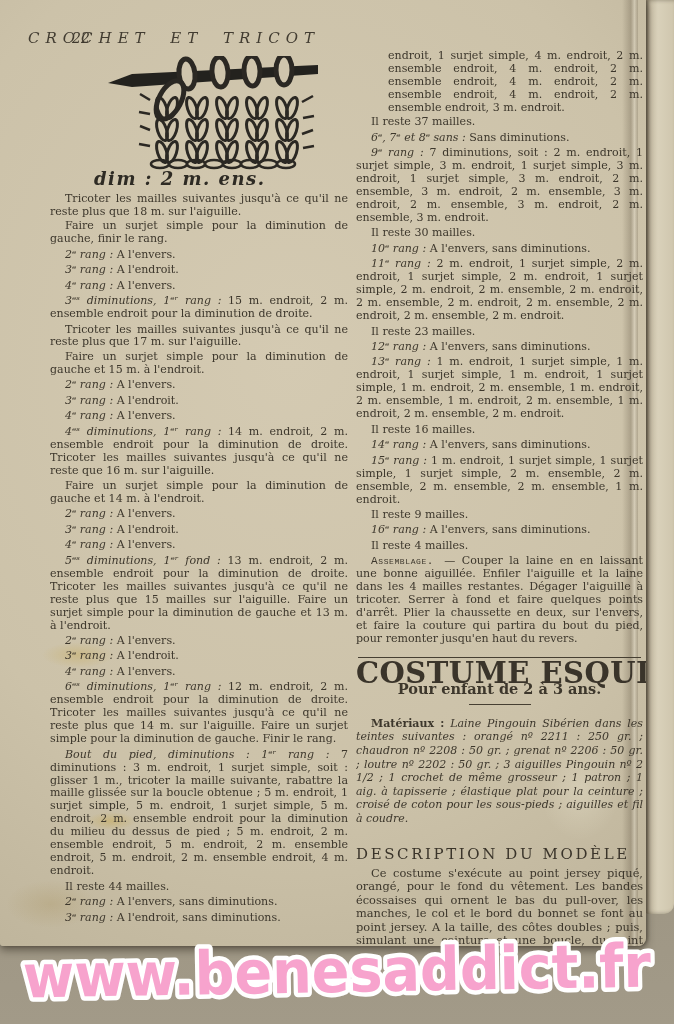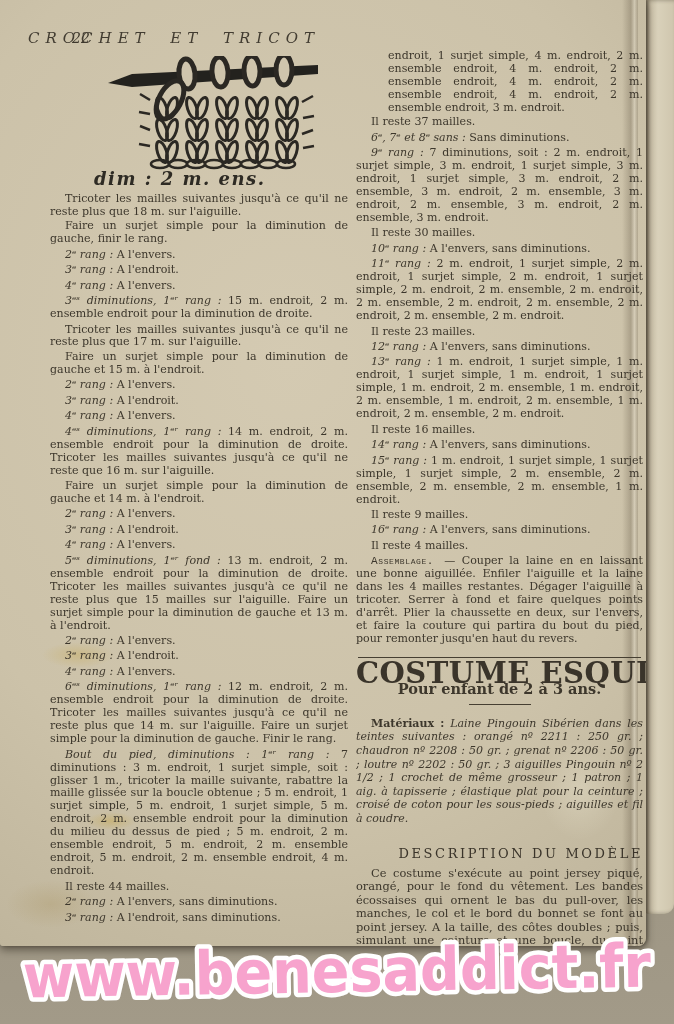--- a/index.html
+++ b/index.html
@@ -48,21 +48,21 @@
 
   .rule{border:0;border-top:1.6px solid #463f32;margin:11px 2px 9px 2px;}
   .article-title{font-size:29px;font-weight:bold;letter-spacing:.5px;text-align:center;
                  color:#3a342a;margin:8px 0 3px 0;white-space:nowrap;}
   .article-subtitle{font-size:14.5px;font-weight:bold;text-align:center;margin:0 0 8px 0;}
   .short-rule{width:62px;border:0;border-top:1.4px solid #463f32;margin:0 auto 12px auto;}
 
   .materials{font-size:11px;line-height:13.6px;text-align:justify;text-indent:15px;margin-bottom:22px;}
   .materials b{font-style:normal;font-weight:bold;}
   .materials i{font-style:italic;}
-  .section-heading{text-align:right;font-size:13px;letter-spacing:2.6px;margin:8px 0 6px 0;color:#3a342a;}
+  .section-heading{text-align:left;font-size:15px;letter-spacing:2.6px;margin:8px 0 6px 0;color:#3a342a;}
   #article-paras .para{font-size:11.4px;line-height:13.5px;}
 
   .watermark{position:absolute;left:0;top:928px;width:674px;height:96px;overflow:visible;}
   .watermark text{font-family:"DejaVu Sans","Liberation Sans",sans-serif;font-weight:bold;
                   paint-order:stroke;stroke:#ffffff;stroke-width:9px;stroke-linejoin:round;}
   .ink{stroke:#2b2823;fill:none;}
 </style>
 </head>
 <body>
 

